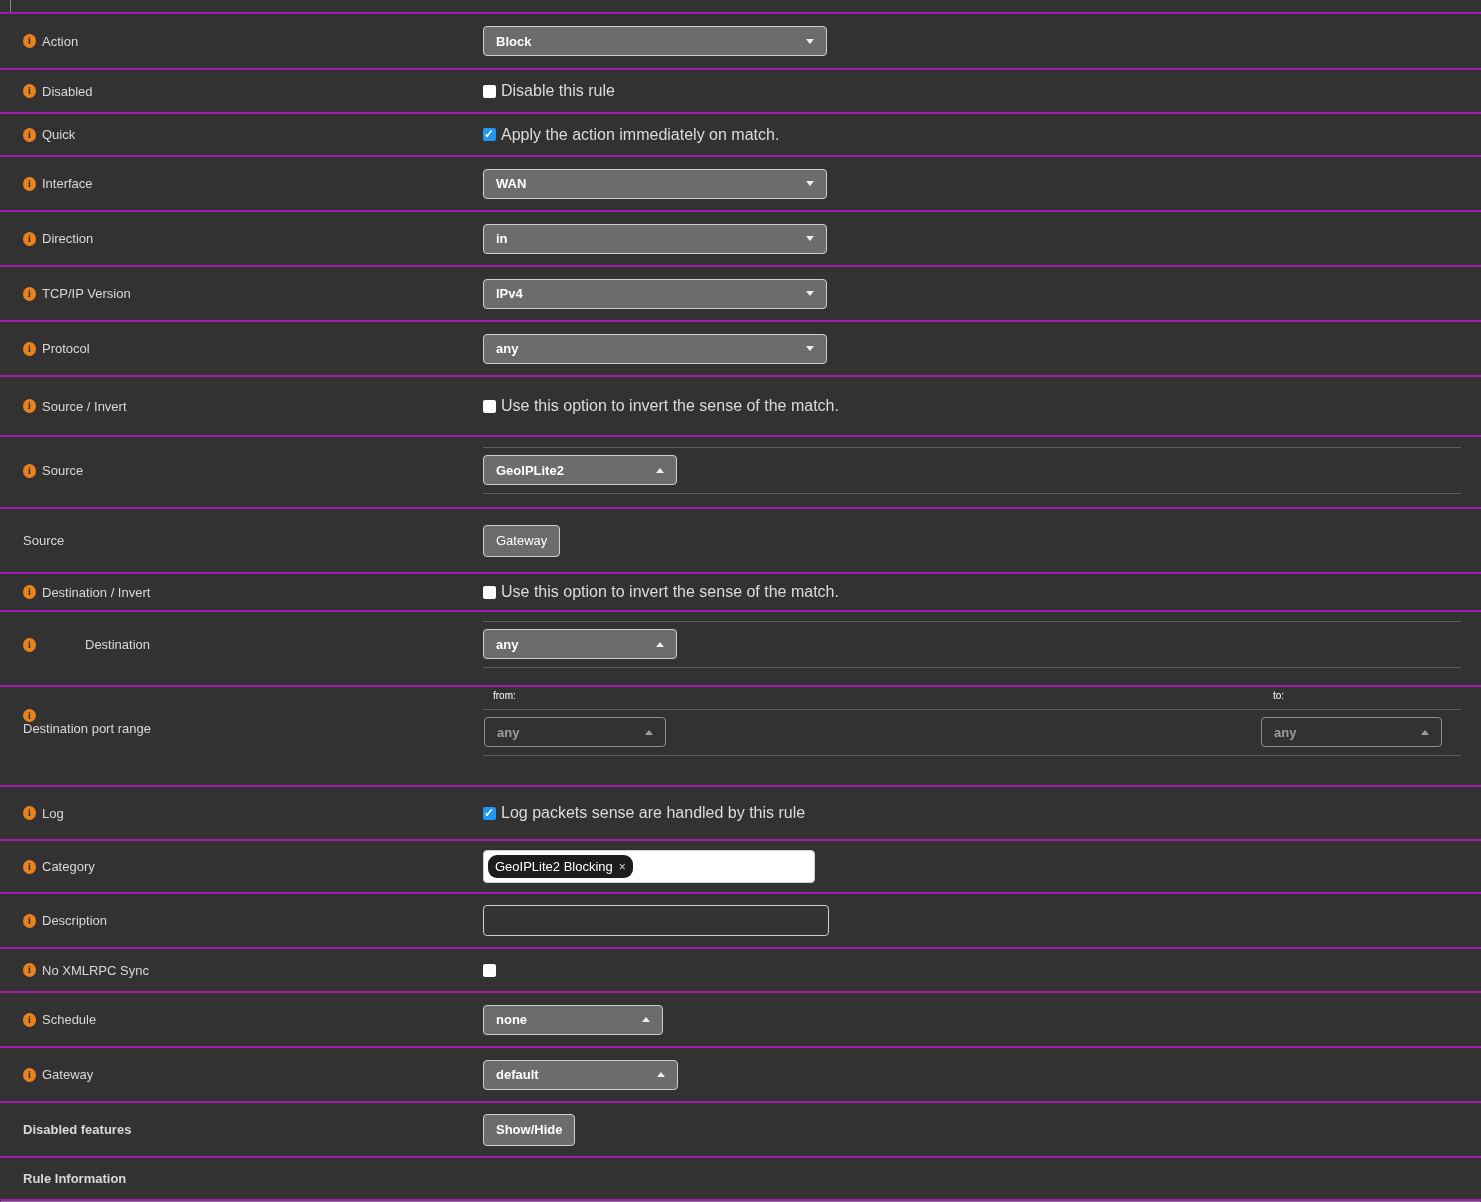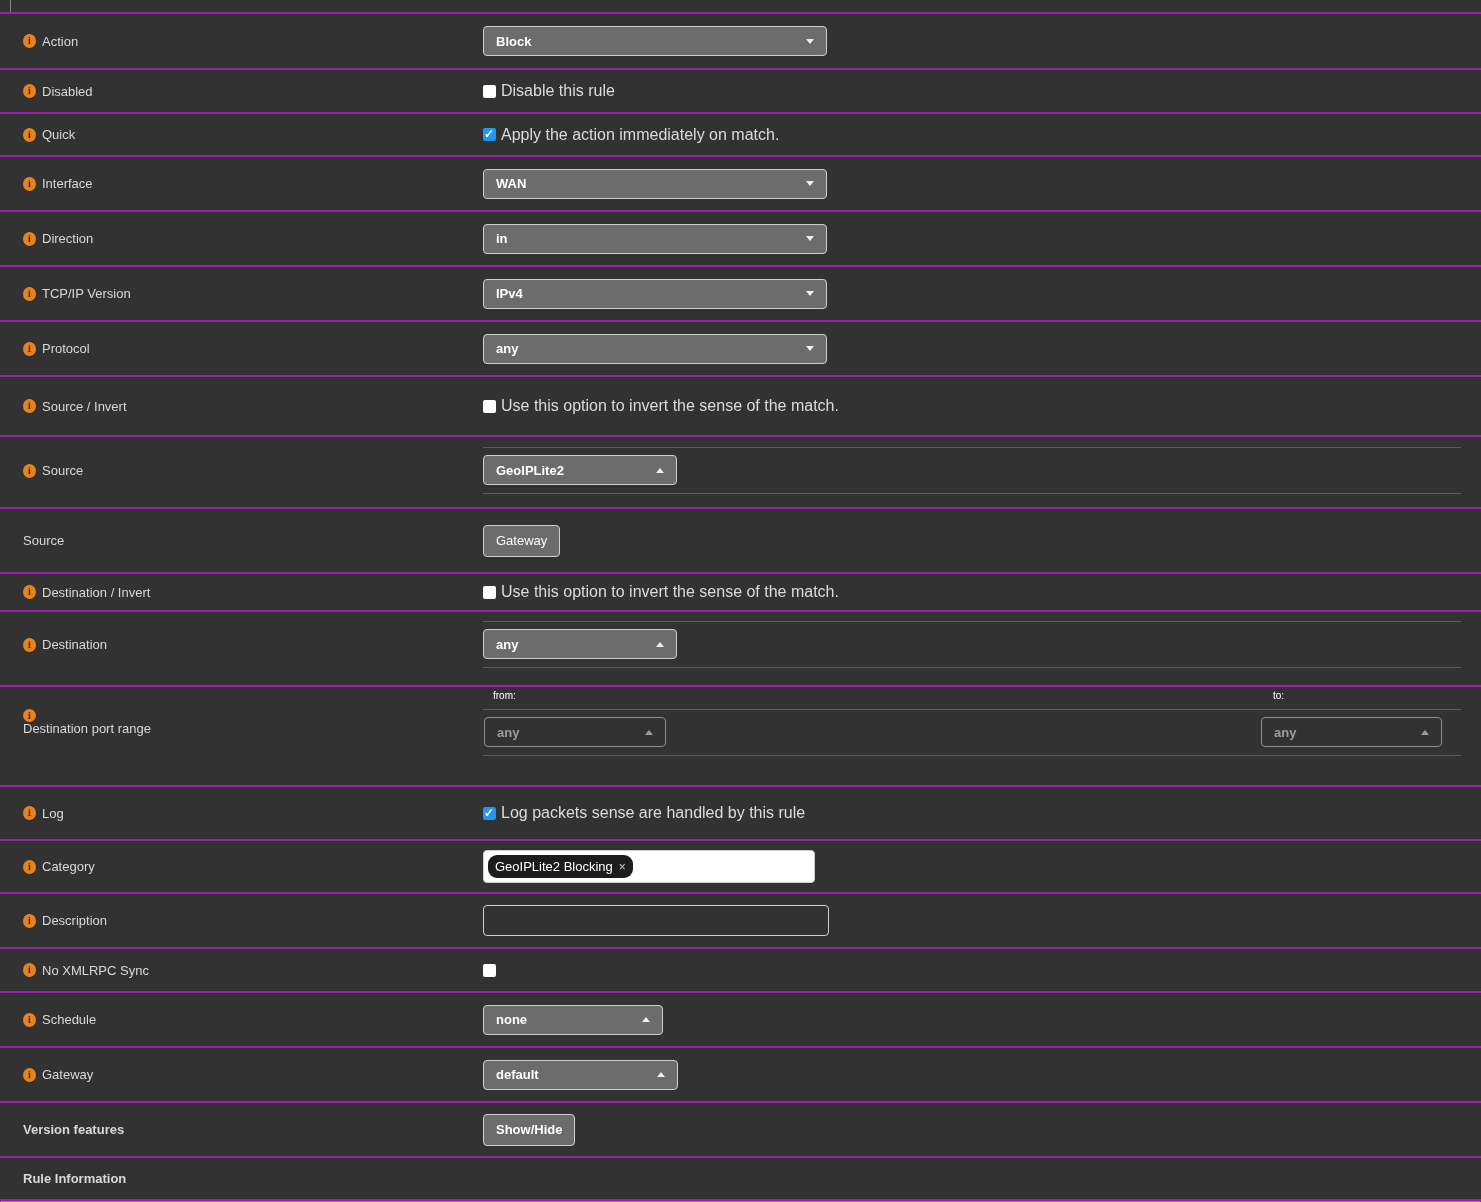--- a/index.html
+++ b/index.html
@@ -178,21 +178,21 @@
           <span class="info"></span>
           <span>Destination / Invert</span>
         </div>
       <div class="col-ctrl">
         <span class="cb"></span>
         <span class="cb-text">Use this option to invert the sense of the match.</span>
       </div>
     </div>
 
     <div class="row h75">
-      <div class="col-label top" style="padding-top:26px;">
+      <div class="col-label top" style="padding-top:26px;gap:43px;">
           <span class="info"></span>
           <span>Destination</span>
         </div>
       <div class="col-ctrl stack">
         <div class="subline" style="margin-top:9px;"></div>
         <div class="sel w194" style="margin:7px 0 8px 0;">
           <span>any</span>
           <span class="caret-up"></span>
         </div>
         <div class="subline"></div>
@@ -295,21 +295,21 @@
       <div class="col-ctrl">
         <div class="sel w195">
           <span>default</span>
           <span class="caret-up"></span>
         </div>
       </div>
     </div>
 
     <div class="row h55">
       <div class="col-label bold">
-          <span>Version features</span>
+          <span>Disabled features</span>
         </div>
       <div class="col-ctrl">
         <span class="btn bold">Show/Hide</span>
       </div>
     </div>
 
     <div class="row h41">
       <div class="col-label bold">
           <span>Rule Information</span>
         </div>

